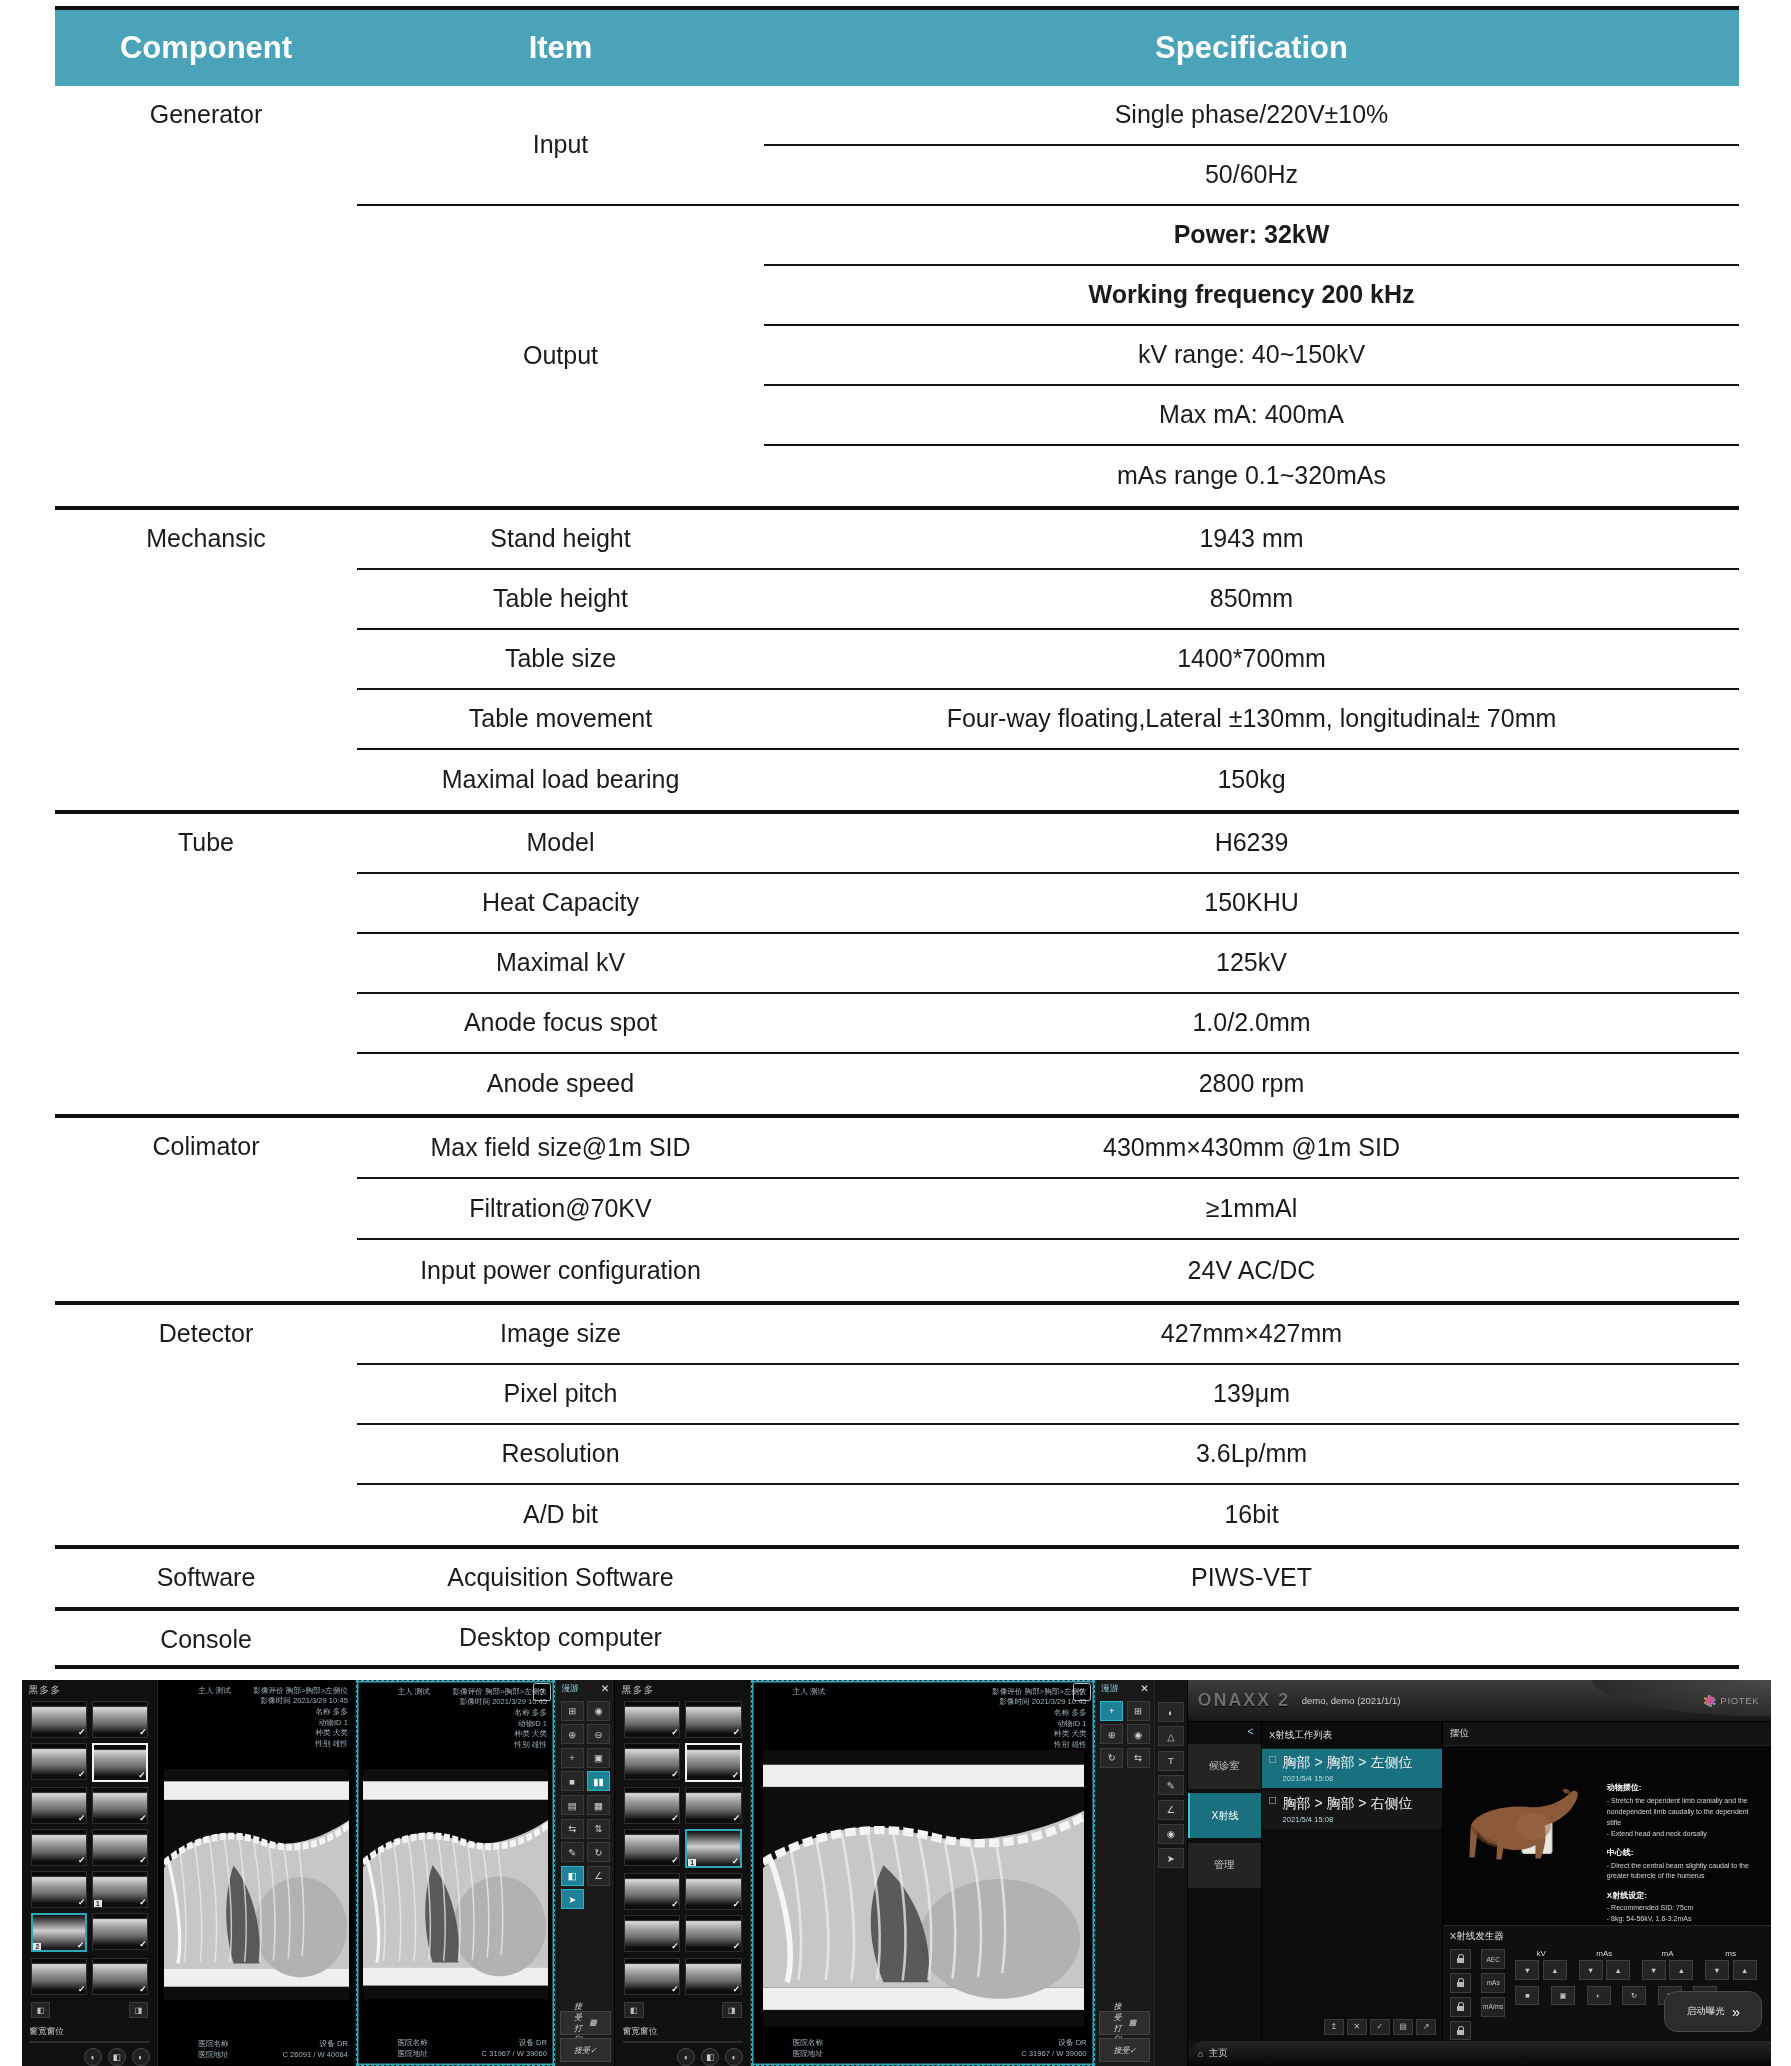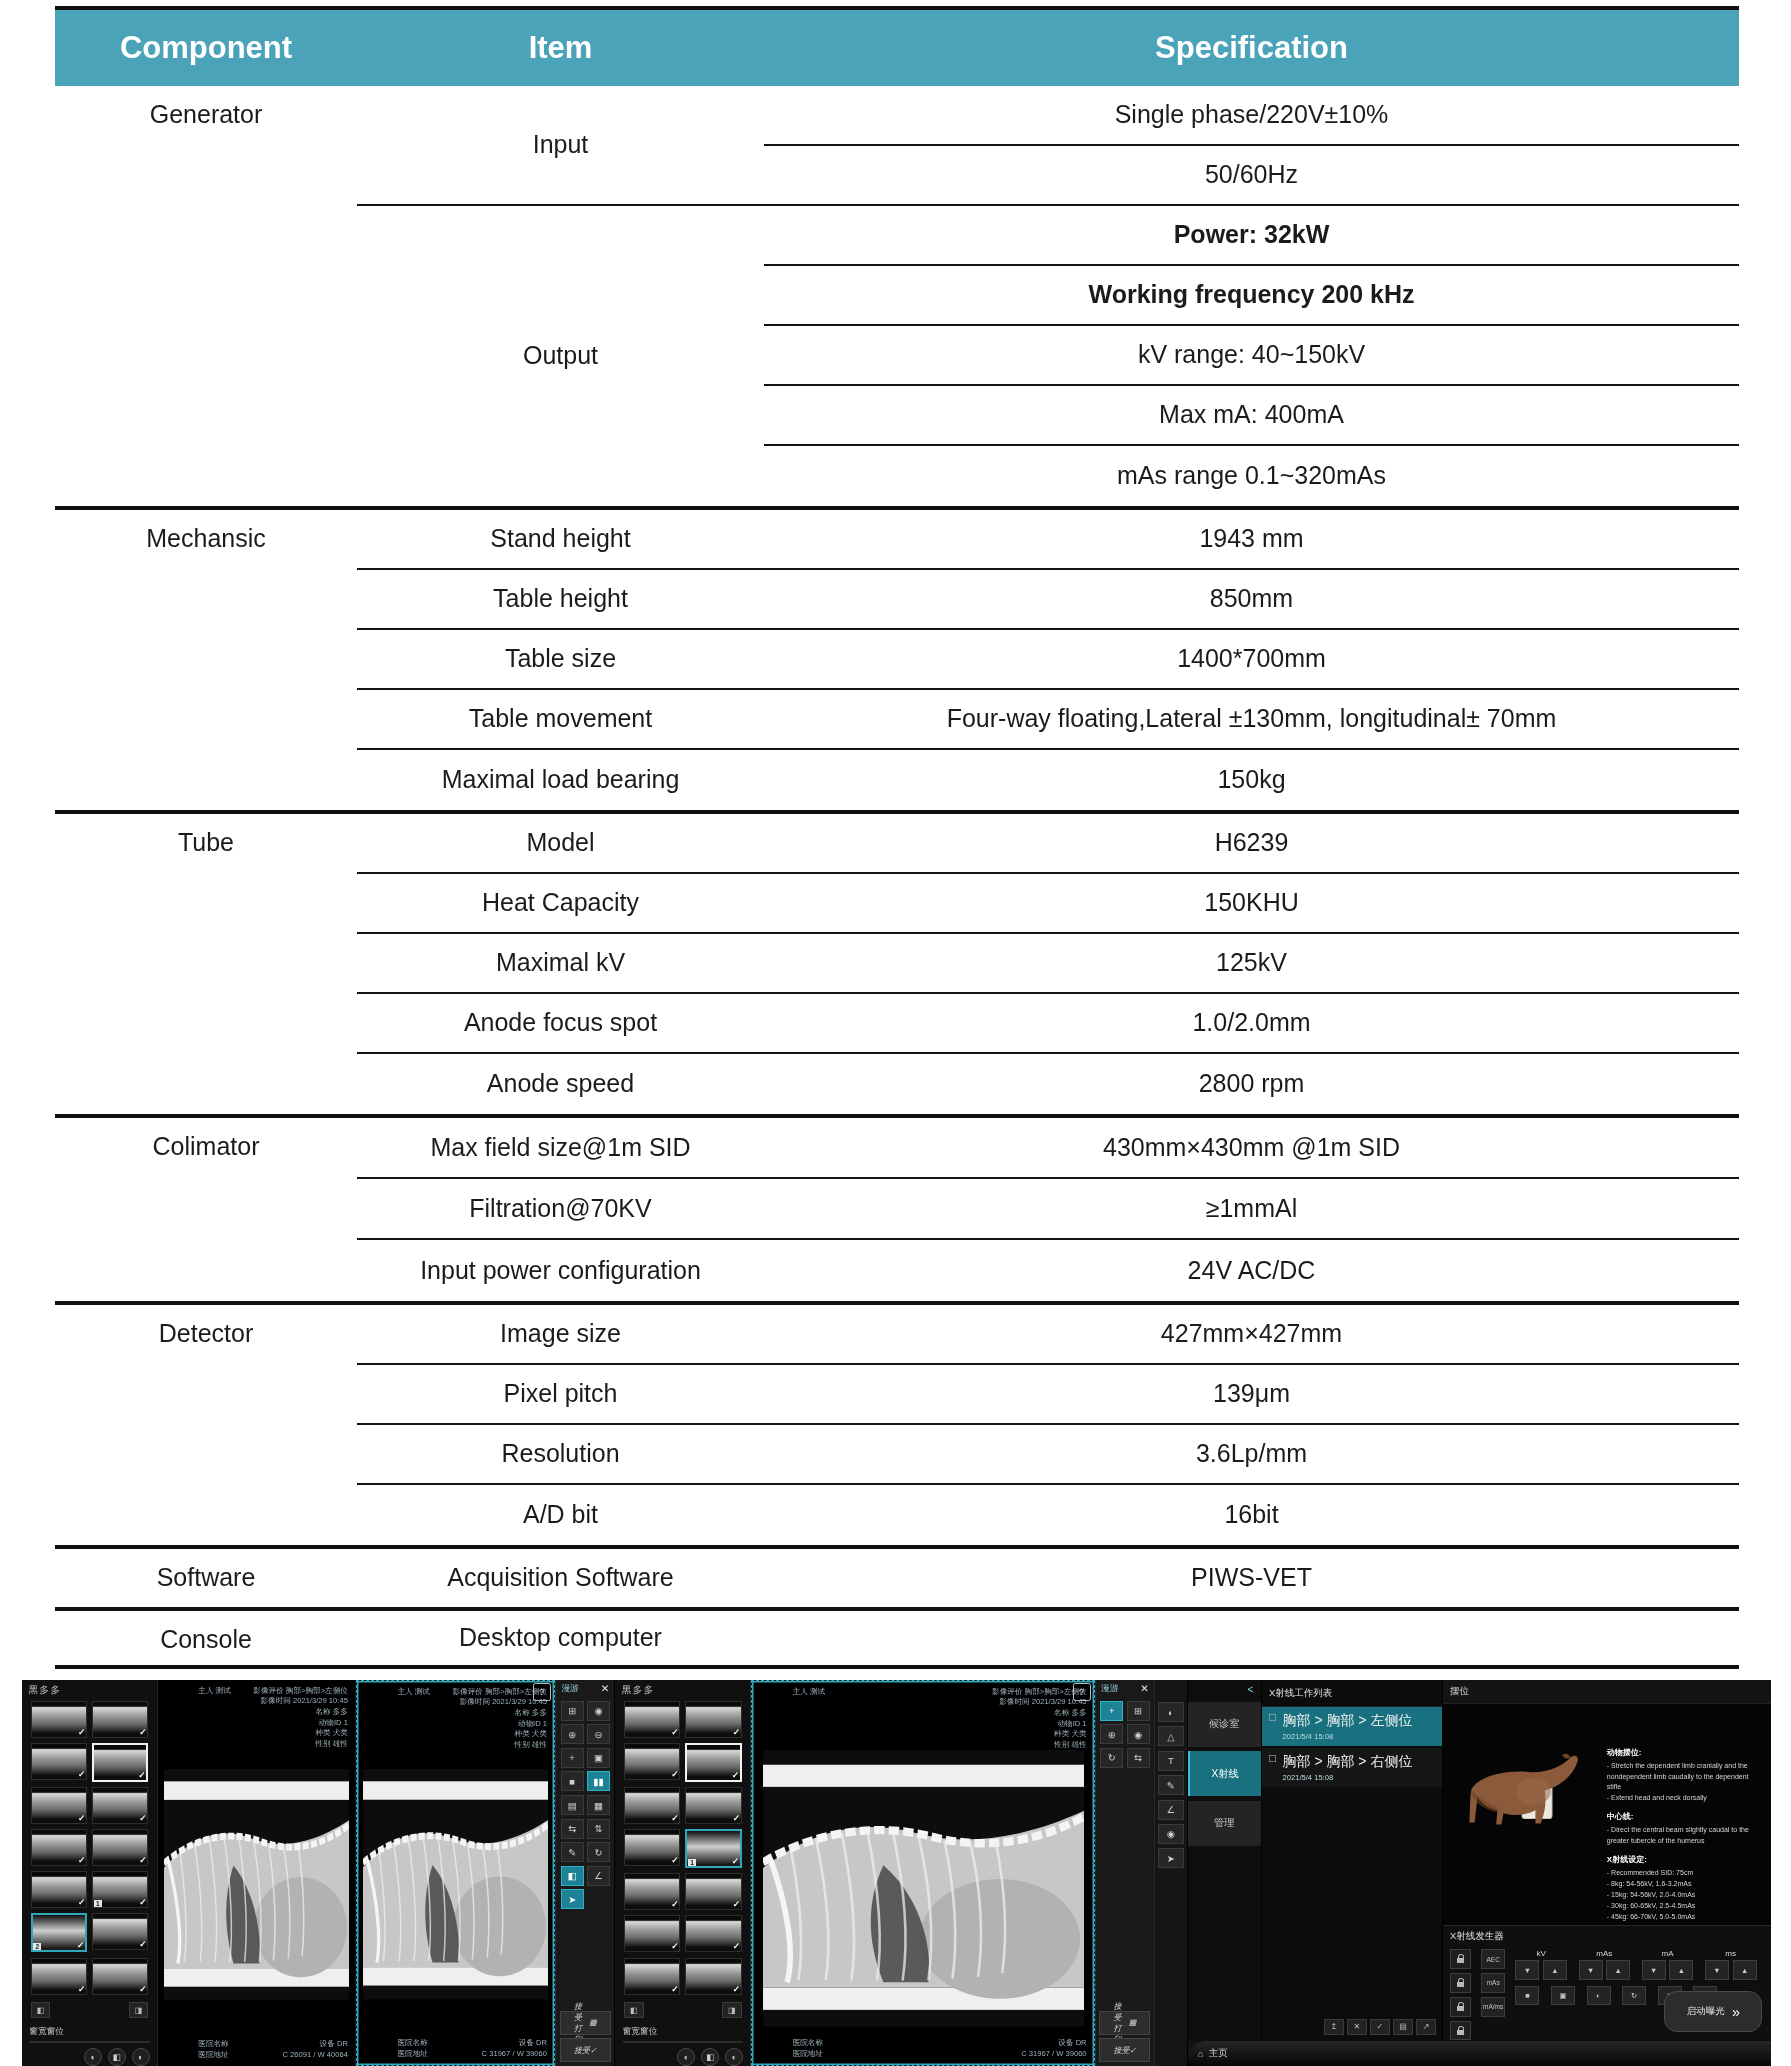--- a/index.html
+++ b/index.html
@@ -530,20 +530,33 @@
       <div class="tbtn">△</div>
       <div class="tbtn">T</div>
       <div class="tbtn">✎</div>
       <div class="tbtn">∠</div>
       <div class="tbtn">◉</div>
       <div class="tbtn">➤</div>
     </div>
   </div>
 
   <div class="panelC">
+    <div class="topbar">
+      <div class="logoC">ONAXX 2</div>
+      <div class="studyC">demo, demo  (2021/1/1)</div>
+      <div class="tb-ics">
+        <div class="tbic">▣</div>
+        <div class="tbic">▤</div>
+        <div class="tbic">⇩</div>
+      </div>
+      <div class="swoosh">
+        <span class="star">✱</span>
+        <span class="brandtxt">PIOTEK</span>
+      </div>
+    </div>
 
     <div class="bodyC">
       <div class="sideC">
         <div class="collapse">&lt;</div>
         <div class="sitem">候诊室</div>
         <div class="sitem on">X射线</div>
         <div class="sitem">管理</div>
       </div>
 
       <div class="wlC">

